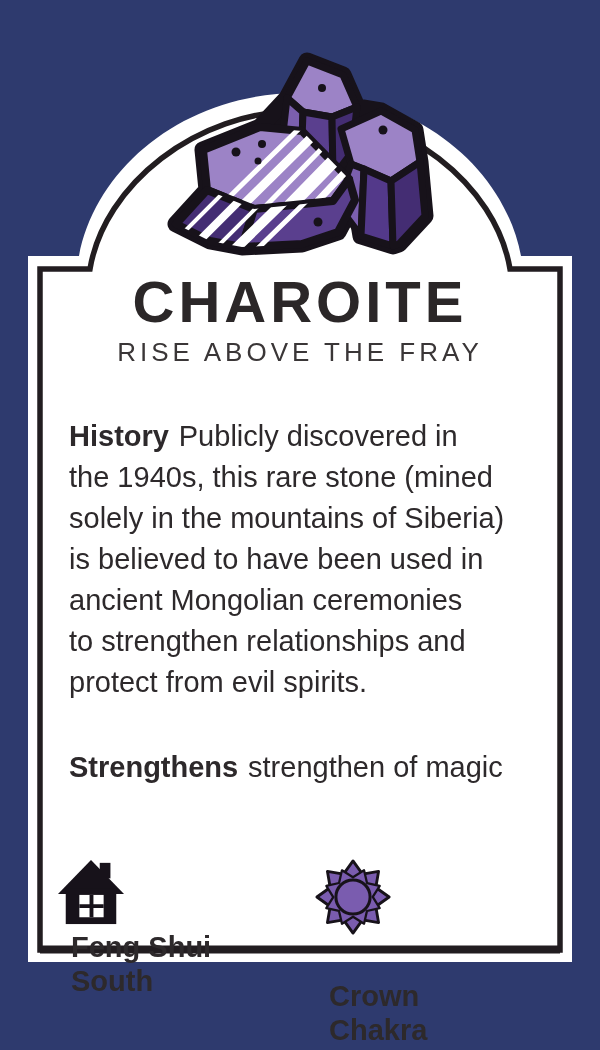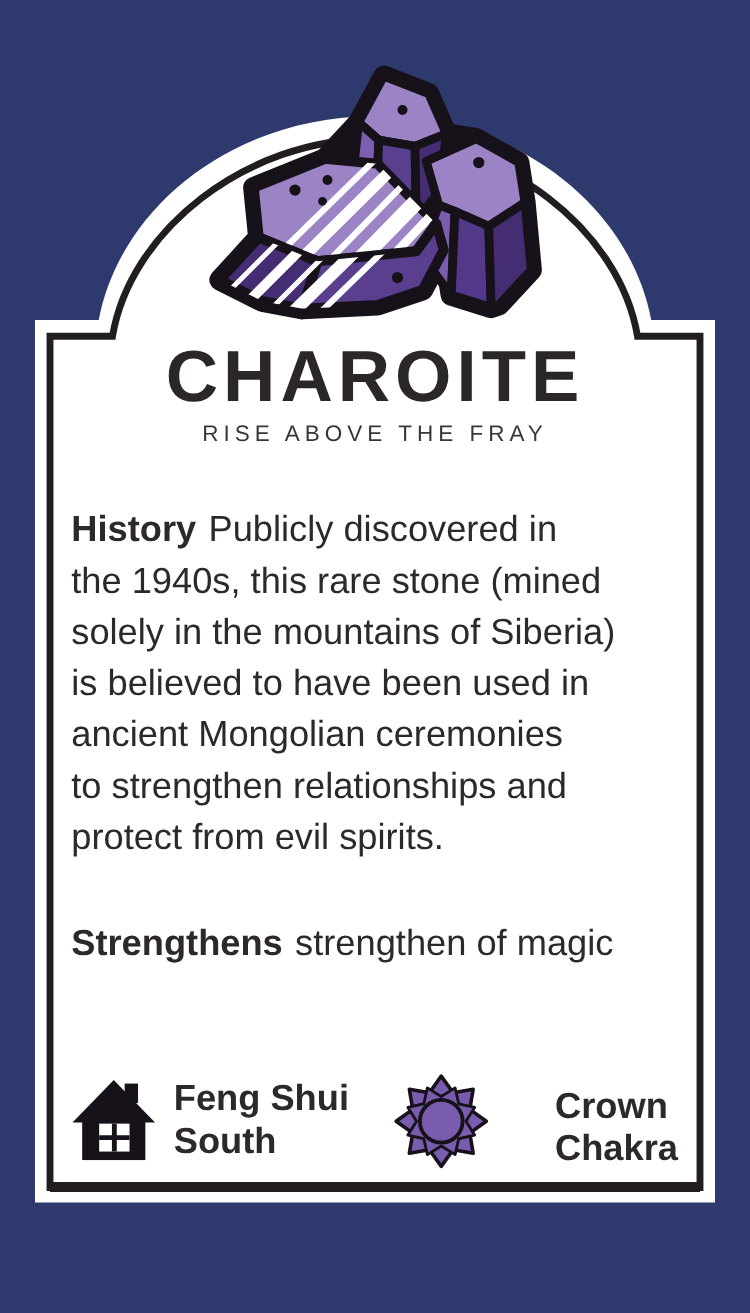--- a/index.html
+++ b/index.html
@@ -16,38 +16,38 @@
   .overlay{position:absolute;left:0;top:0;width:600px;height:1050px;padding-left:31px;}
   .title{
     position:absolute;left:0;top:268px;width:600px;
     text-align:center;
     font-size:58px;font-weight:bold;letter-spacing:4px;
     color:#2b2728;
   }
   .tagline{
     position:absolute;left:0;top:337px;width:600px;
     text-align:center;
-    font-size:18px;font-weight:400;letter-spacing:4px;
+    font-size:26px;font-weight:400;letter-spacing:4px;
     color:#3a3637;
   }
   .pre{white-space:pre-line;}
   .bodytext{
     position:absolute;left:57px;right:40px;
     font-size:29px;line-height:41px;color:#2d292b;
-    margin:0;
+    margin:12px;
   }
   .bodytext b{font-weight:bold;margin-right:.34em;color:#2d292b;}
   .history{top:404px;}
   .strengthens{top:735px;}
   .inspires{top:804px;}
   .footer{
     position:absolute;left:57px;top:858px;right:30px;
     display:flex;flex-direction:row;align-items:flex-start;
   }
-  .footer-item{display:flex;align-items:flex-end;}
+  .footer-item{display:flex;flex-direction:column;align-items:flex-start;}
   .footer-item .icon{flex:0 0 auto;}
   .footer-label{
     font-size:29px;font-weight:bold;line-height:34px;color:#2d292b;
     margin-left:14px;margin-top:4px;
   }
   .footer-item.feng{width:256px;}
   .footer-item.chakra{margin-left:2px;gap:39px;}
 </style>
 </head>
 <body>

